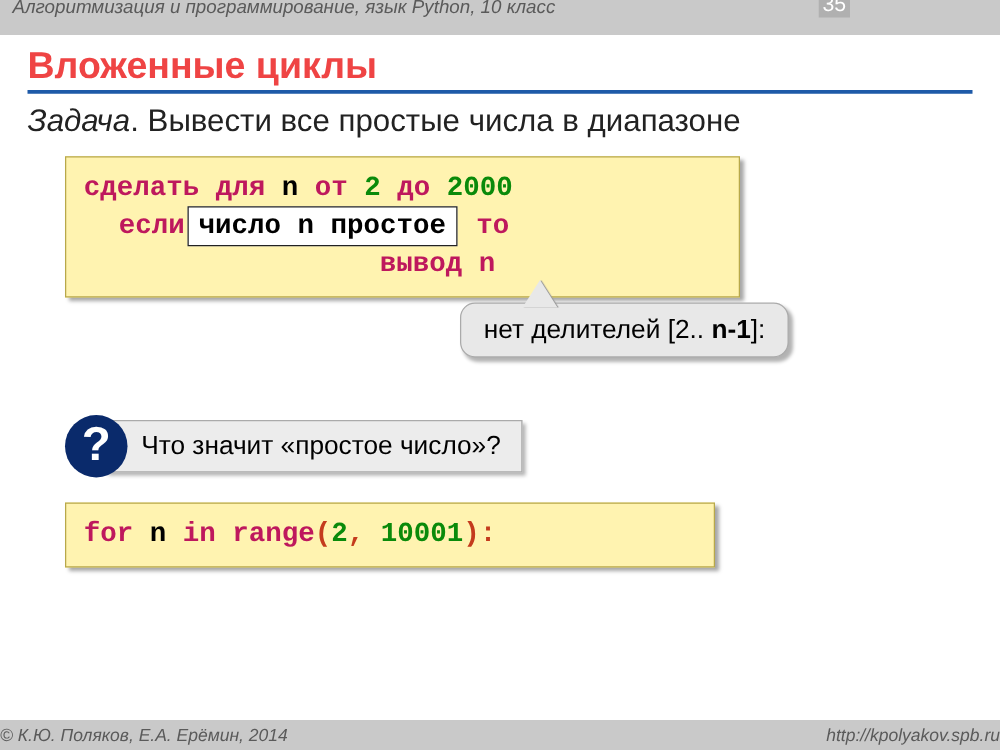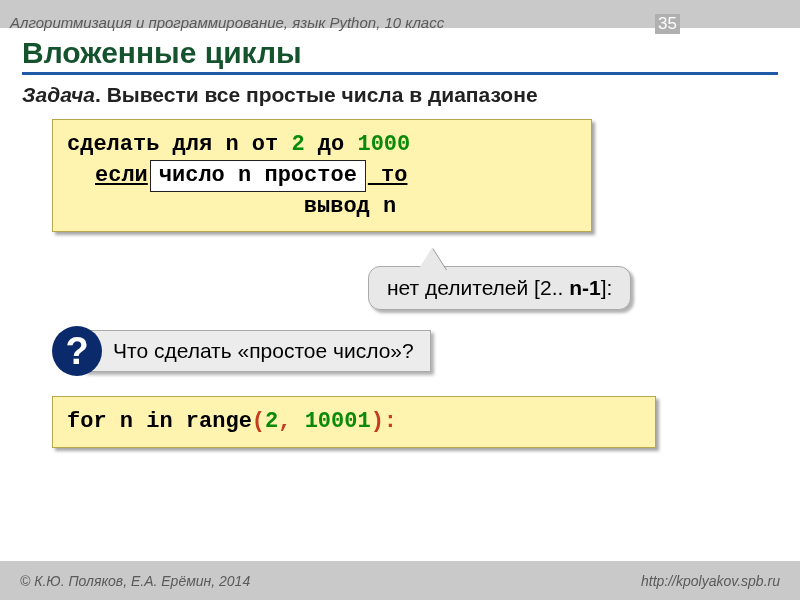--- a/index.html
+++ b/index.html
@@ -6,78 +6,77 @@
   body {
     width: 800px; height: 600px;
     background: #fff;
     font-family: Arial, Helvetica, sans-serif;
     position: relative;
     overflow: hidden;
   }
   .header-bar {
     background: #c9c9c9;
     height: 26px;
-    display: flex; align-items: flex-start;
+    display: flex; align-items: flex-end;
     padding: 14px 10px;
     justify-content: space-between;
   }
   .header-title {
     color: #5a5a5a; font-style: italic; font-size: 15px;
   }
   .page-num {
     background: #b0b0b0; color: #fff;
     width: 25px; height: 20px;
     display: flex; align-items: center; justify-content: center;
     font-size: 17px;
     margin-right: 110px;
   }
   .content { padding: 8px 22px 0 22px; }
   .slide-title {
     font-size: 30px; font-weight: 900;
-    color: #14532d;
+    color: #ef4444;
     border-bottom: 3px solid #1e5aa8;
     padding-bottom: 2px;
     margin-bottom: 6px;
   }
   .task {
-    font-size: 21px; color: #222;
+    font-size: 25px; color: #222;
     line-height: 1.35;
     margin-bottom: 10px;
-    font-weight: bold;
   }
   .task .em { font-style: italic; }
   .task .indent { padding-left: 44px; display: block; }
   .codebox {
     background: #fff3b0;
     border: 1px solid #b8a84a;
     box-shadow: 3px 3px 3px rgba(0,0,0,0.35);
     padding: 10px 14px;
     font-family: "Courier New", monospace;
     font-size: 22px; font-weight: bold;
     line-height: 1.35;
     position: relative;
     margin-left: 30px;
   }
-  .codebox .kw-blue { color: #000000; }
+  .codebox .kw-blue { color: #be185d; }
   .codebox .kw-green { color: #0a8a0a; }
   .codebox .num { color: #0a8a0a; }
   .codebox .op { color: #c43b1d; }
   .codebox .plain { color: #000; }
   .inset-box {
     display: inline-block;
     background: #fff;
     border: 1px solid #222;
     padding: 0 8px;
     margin: 0 2px;
     font-family: "Courier New", monospace;
     font-size: 22px;
   }
   .callout-wrap {
     position: absolute;
-    left: 368px; top: 266px;
+    left: 368px; top: 242px;
     z-index: 5;
   }
   .callout-tail {
     position: absolute;
     width: 0; height: 0;
     border-left: 14px solid transparent;
     border-right: 14px solid transparent;
     border-bottom: 22px solid #e8e8e8;
     top: -18px; left: 50px;
     filter: drop-shadow(1px 0 0 #999);
@@ -113,67 +112,67 @@
     background: #ececec;
     border: 1px solid #aaa;
     box-shadow: 3px 3px 3px rgba(0,0,0,0.3);
     padding: 8px 16px 8px 28px;
     font-size: 21px;
     z-index: 1;
   }
   .footer-bar {
     position: absolute;
     left: 0; bottom: 0;
-    width: 100%; height: 39px;
+    width: 100%; height: 24px;
     background: #c9c9c9;
     display: flex; justify-content: space-between; align-items: center;
-    padding: 0 20px;
+    padding: 0 0;
     color: #5a5a5a; font-style: italic; font-size: 14px;
   }
-  .code2 { margin-top: 20px; width: 604px; }
+  .code2 { margin-top: 20px; width: 520px; }
 </style>
 </head>
 <body>
 
 <div class="header-bar">
   <span class="header-title">Алгоритмизация и программирование, язык Python, 10 класс</span>
   <span class="page-num">35</span>
 </div>
 
 <div class="content">
   <div class="slide-title">Вложенные циклы</div>
 
   <div class="task">
     <span class="em">Задача</span><span>. Вывести все простые числа в диапазоне</span>
   </div>
 
   <div class="codebox" style="width:540px;">
     <div>
-      <span class="kw-blue">сделать для </span><span class="plain">n</span><span class="kw-blue"> от </span><span class="num">2</span><span class="kw-blue"> до </span><span class="num">1000</span>
+      <span class="kw-blue">сделать для </span><span class="plain">n</span><span class="kw-blue"> от </span><span class="num">2</span><span class="kw-blue"> до </span><span class="num">2000</span>
     </div>
-    <div style="padding-left:28px;text-decoration:underline;">
+    <div style="padding-left:28px;">
       <span class="kw-blue">если</span><span class="inset-box"> число n простое </span><span class="kw-blue"> то</span>
     </div>
     <div style="padding-left:56px;text-align:center;">
       <span class="kw-blue">вывод n</span>
     </div>
   </div>
 
   <div class="callout-wrap">
     <div class="callout-tail"></div>
     <div class="callout">
       <div>
         <span>нет делителей [2.. </span><b>n-1</b><span>]:</span>
       </div>
     </div>
   </div>
 
   <div class="question-row">
     <div class="q-circle">?</div>
-    <div class="q-box">Что сделать «простое число»?</div>
+    <div class="q-box">Что значит «простое число»?</div>
   </div>
 
   <div class="codebox code2">
     <div>
       <span class="kw-blue">for</span><span class="plain"> n </span><span class="kw-blue">in</span><span class="kw-blue"> range</span><span class="op">(</span><span class="num">2</span><span class="op">, </span><span class="num">10001</span><span class="op">):</span>
     </div>
   </div>
 </div>
 
 <div class="footer-bar">

